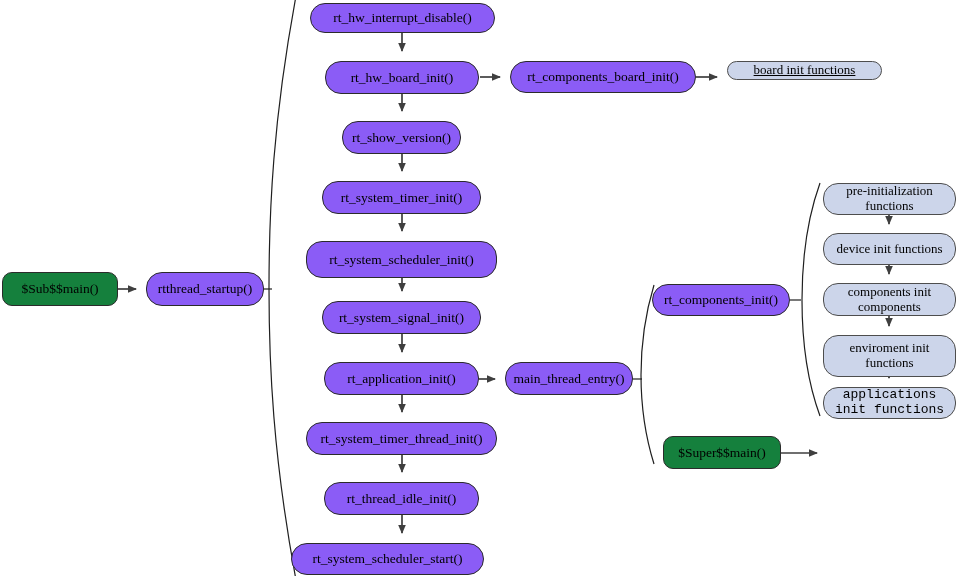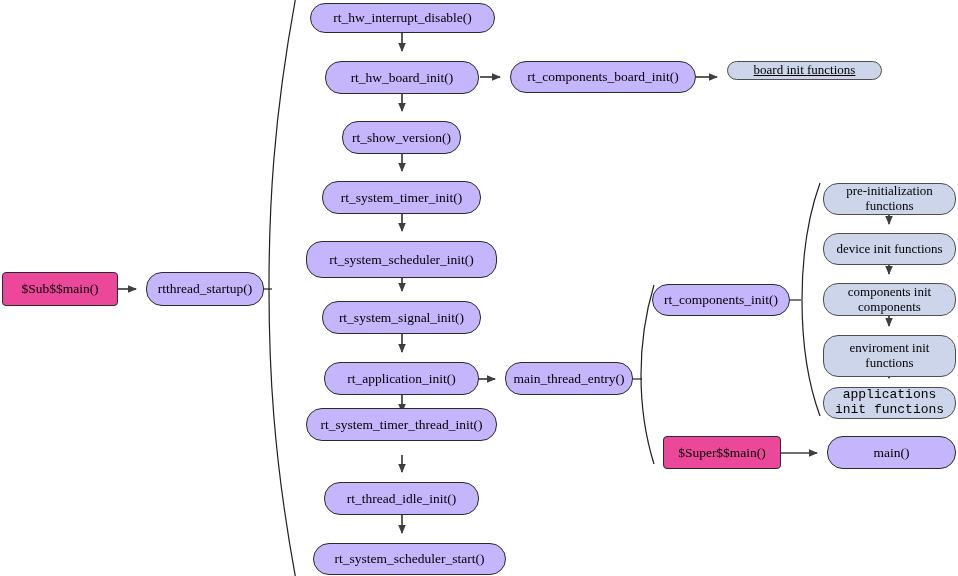--- a/index.html
+++ b/index.html
@@ -16,35 +16,35 @@
     display:flex;align-items:center;justify-content:center;
     text-align:center;
     box-sizing:border-box;
     font-size:13.5px;
     color:#000;
     line-height:1.15;
     padding:1px 4px;
     white-space:nowrap;
   }
   .round{
-    background:#c4b5fd;
+    background:#8b5cf6;
     border:1.4px solid #2b2b2b;
     border-radius:16px;
   }
   .pill-blue{
     background:#ccd5ea;
     border:1.4px solid #4d4d4d;
     border-radius:15px;
     white-space:normal;
     font-size:13px;
   }
   .rect-tan{
-    background:#ec4899;
+    background:#15803d;
     border:1.5px solid #2b2b2b;
-    border-radius:4px;
+    border-radius:10px;
   }
 </style>
 </head>
 <body>
 
 <div id="canvas">
 
   <svg id="edges" viewBox="0 0 958 576" xmlns="http://www.w3.org/2000/svg">
     <defs>
       <marker id="arrow" markerWidth="11" markerHeight="9" refX="8.5" refY="4" orient="auto" markerUnits="userSpaceOnUse">
@@ -96,31 +96,30 @@
   <div class="node rect-tan" style="left:2px;top:272px;width:116px;height:34px;">$Sub$$main()</div>
   <div class="node round" style="left:146px;top:272px;width:118px;height:34px;">rtthread_startup()</div>
 
   <div class="node round" style="left:310px;top:3px;width:185px;height:30px;">rt_hw_interrupt_disable()</div>
   <div class="node round" style="left:325px;top:61px;width:154px;height:33px;">rt_hw_board_init()</div>
   <div class="node round" style="left:342px;top:121px;width:119px;height:33px;">rt_show_version()</div>
   <div class="node round" style="left:322px;top:181px;width:159px;height:33px;">rt_system_timer_init()</div>
   <div class="node round" style="left:306px;top:241px;width:191px;height:37px;">rt_system_scheduler_init()</div>
   <div class="node round" style="left:322px;top:301px;width:159px;height:33px;">rt_system_signal_init()</div>
   <div class="node round" style="left:324px;top:362px;width:155px;height:33px;">rt_application_init()</div>
-  <div class="node round" style="left:306px;top:408px;width:191px;height:33px;">rt_system_timer_thread_init()</div>
+  <div class="node round" style="left:306px;top:422px;width:191px;height:33px;">rt_system_timer_thread_init()</div>
   <div class="node round" style="left:324px;top:482px;width:155px;height:33px;">rt_thread_idle_init()</div>
-  <div class="node round" style="left:313px;top:543px;width:193px;height:32px;">rt_system_scheduler_start()</div>
+  <div class="node round" style="left:291px;top:543px;width:193px;height:32px;">rt_system_scheduler_start()</div>
 
   <div class="node round" style="left:510px;top:61px;width:186px;height:32px;">rt_components_board_init()</div>
   <div class="node pill-blue" style="left:727px;top:61px;width:155px;height:19px;text-decoration:underline;">board init functions</div>
 
   <div class="node round" style="left:505px;top:362px;width:128px;height:33px;">main_thread_entry()</div>
   <div class="node round" style="left:652px;top:284px;width:138px;height:32px;">rt_components_init()</div>
   <div class="node rect-tan" style="left:663px;top:436px;width:118px;height:33px;">$Super$$main()</div>
-  <div class="node round" style="left:827px;top:436px;width:129px;height:33px;">main()</div>
 
   <div class="node pill-blue" style="left:823px;top:183px;width:133px;height:32px;">pre-initialization functions</div>
   <div class="node pill-blue" style="left:823px;top:233px;width:133px;height:32px;">device init functions</div>
   <div class="node pill-blue" style="left:823px;top:283px;width:133px;height:33px;">components init components</div>
   <div class="node pill-blue" style="left:823px;top:335px;width:133px;height:42px;">enviroment init functions</div>
   <div class="node pill-blue" style="left:823px;top:387px;width:133px;height:32px;font-family:Liberation Mono, monospace;">applications init functions</div>
 
 </div>
 
 </body></html>

